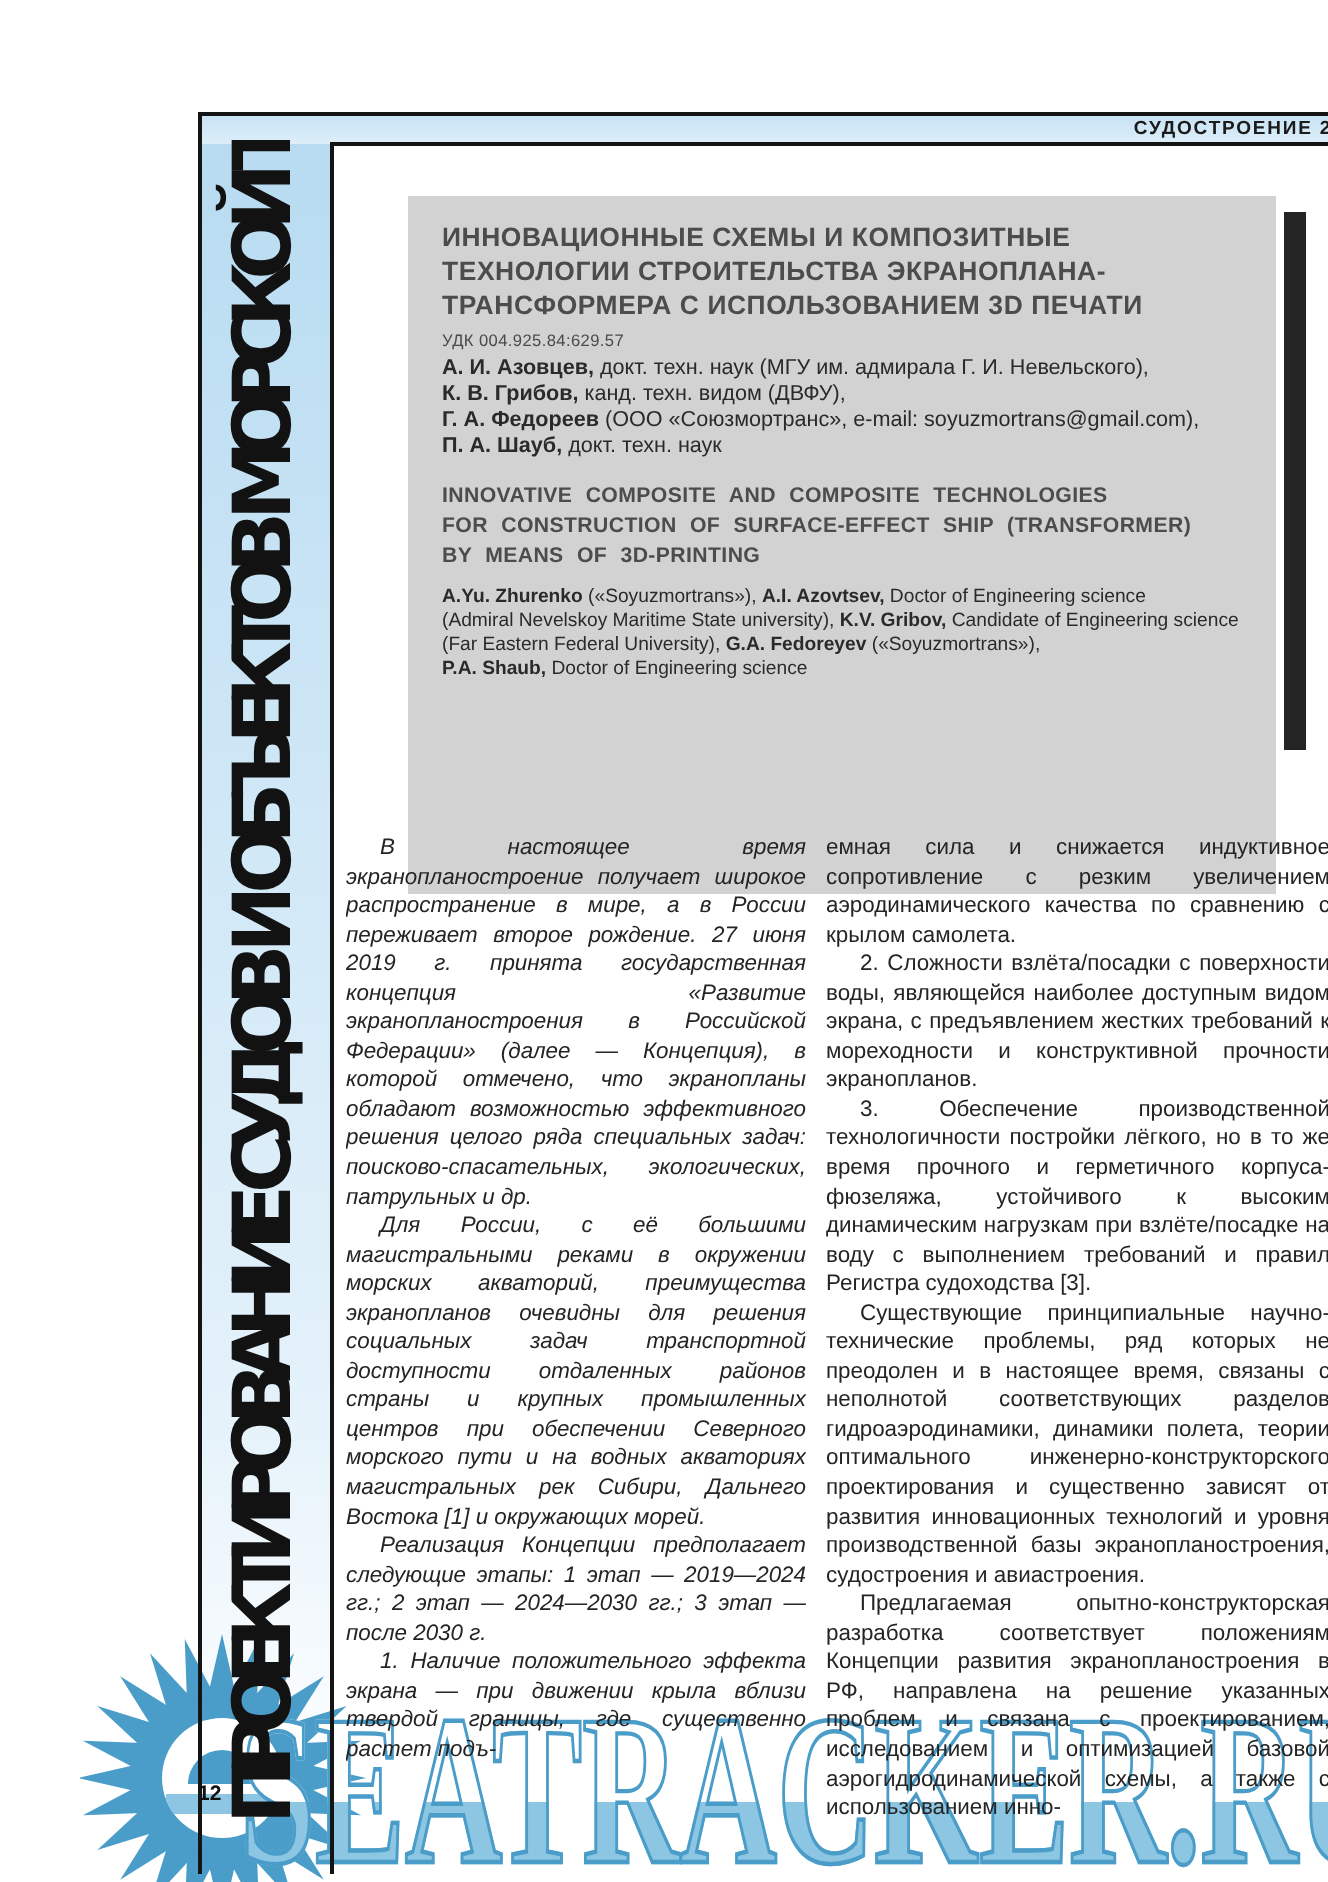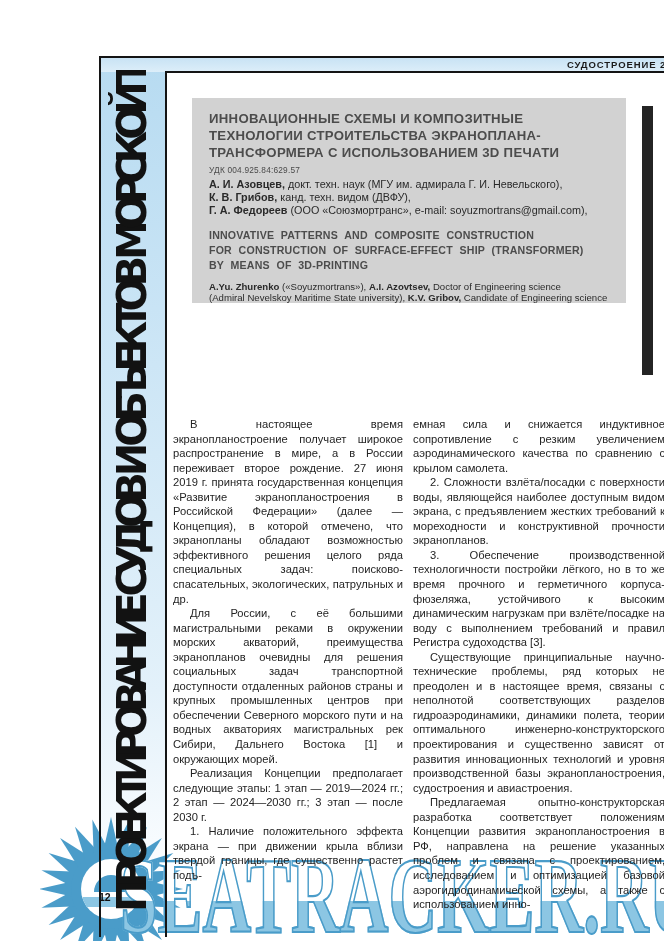--- a/index.html
+++ b/index.html
@@ -28,37 +28,37 @@
   
   .vtitle{
     position:absolute;left:60px;top:70px;width:65px;height:842px;z-index:3;
     writing-mode:vertical-rl;transform:rotate(180deg);
     font-family:"DejaVu Sans","Liberation Sans",sans-serif;
     font-weight:800;font-size:40px;letter-spacing:-9px;line-height:64px;
     color:#121212;overflow:hidden;white-space:nowrap;
   }
   
   .graybox{
-    position:absolute;left:152px;top:98px;width:434px;height:205px;z-index:4;
+    position:absolute;left:164px;top:98px;width:434px;height:349px;z-index:4;
     background:#d2d2d2;box-sizing:border-box;padding:13px 16px 0 17px;
   }
   .boxshadow{position:absolute;left:602px;top:106px;width:11px;height:269px;background:#242424;z-index:4;}
   .title-ru p{margin:0;text-indent:0;font-size:13.2px;line-height:16.8px;letter-spacing:.3px;color:#4c4c4c;font-weight:bold;}
   .udk{margin-top:4px;text-align:left;font-size:8.3px;color:#4a4a4a;letter-spacing:.2px;}
   .authors-ru{margin-top:3px;}
   .authors-ru .au-line{font-size:10.8px;line-height:12.9px;color:#2a2a2a;}
   .seg-b{font-weight:bold;}
   .title-en{margin-top:11px;}
   .title-en p{margin:0;text-indent:0;font-size:10.6px;line-height:14.8px;word-spacing:3.5px;letter-spacing:.2px;color:#4c4c4c;font-weight:bold;}
   .authors-en{margin-top:8px;}
   .authors-en .au-line{font-size:9.6px;line-height:11.9px;color:#2a2a2a;}
   
   .col{position:absolute;top:417px;z-index:4;text-align:justify;font-size:11.2px;line-height:14.55px;color:#242424;overflow:hidden;height:498px;}
   .col p{margin:0;text-indent:17px;}
-  .col-left{left:133px;width:230px;}
+  .col-left{left:133px;width:230px;font-style:italic;}
   .col-right{left:373px;width:252px;}
   .col-right p:first-child{text-indent:0;}
   
   .watermark{
     position:absolute;left:80px;top:843px;z-index:2;white-space:nowrap;
     font-family:"Liberation Serif",serif;font-weight:bold;font-size:107px;line-height:1;
     transform:scaleX(0.63);transform-origin:0 0;
     -webkit-text-stroke:2.2px #4a9cc9;
     background:linear-gradient(to bottom,#ffffff 0%,#ffffff 54%,#8cc6e3 54%,#8cc6e3 100%);
     -webkit-background-clip:text;background-clip:text;color:transparent;
@@ -131,29 +131,32 @@
     <div class="title-ru">
         <p>ИННОВАЦИОННЫЕ СХЕМЫ И КОМПОЗИТНЫЕ</p>
         <p>ТЕХНОЛОГИИ СТРОИТЕЛЬСТВА ЭКРАНОПЛАНА-</p>
         <p>ТРАНСФОРМЕРА С ИСПОЛЬЗОВАНИЕМ 3D ПЕЧАТИ</p>
       </div>
     <div class="udk">УДК 004.925.84:629.57</div>
     <div class="authors-ru">
       <div class="au-line"><span class="seg-b">А. И. Азовцев,</span><span> докт. техн. наук (МГУ им. адмирала Г. И. Невельского),</span></div>
       <div class="au-line"><span class="seg-b">К. В. Грибов,</span><span> канд. техн. видом (ДВФУ),</span></div>
       <div class="au-line"><span class="seg-b">Г. А. Федореев</span><span> (ООО «Союзмортранс», e-mail: soyuzmortrans@gmail.com),</span></div>
+      <div class="au-line"><span class="seg-b">П. А. Шауб,</span><span> докт. техн. наук</span></div>
     </div>
     <div class="title-en">
-        <p>INNOVATIVE PATTERNS AND COMPOSITE CONSTRUCTION</p>
+        <p>INNOVATIVE COMPOSITE AND COMPOSITE TECHNOLOGIES</p>
         <p>FOR CONSTRUCTION OF SURFACE-EFFECT SHIP (TRANSFORMER)</p>
         <p>BY MEANS OF 3D-PRINTING</p>
       </div>
     <div class="authors-en">
       <div class="au-line"><span class="seg-b">A.Yu. Zhurenko</span><span> («Soyuzmortrans»), </span><span class="seg-b">A.I. Azovtsev,</span><span> Doctor of Engineering science</span></div>
       <div class="au-line"><span>(Admiral Nevelskoy Maritime State university), </span><span class="seg-b">K.V. Gribov,</span><span> Candidate of Engineering science</span></div>
+      <div class="au-line"><span>(Far Eastern Federal University), </span><span class="seg-b">G.A. Fedoreyev</span><span> («Soyuzmortrans»),</span></div>
+      <div class="au-line"><span class="seg-b">P.A. Shaub,</span><span> Doctor of Engineering science</span></div>
     </div>
   </div>
 
   <div class="col col-left">
       <p>В настоящее время экранопланостроение получает широкое распространение в мире, а в России переживает второе рождение. 27 июня 2019 г. принята государственная концепция «Развитие экранопланостроения в Российской Федерации» (далее — Концепция), в которой отмечено, что экранопланы обладают возможностью эффективного решения целого ряда специальных задач: поисково-спасательных, экологических, патрульных и др.</p>
       <p>Для России, с её большими магистральными реками в окружении морских акваторий, преимущества экранопланов очевидны для решения социальных задач транспортной доступности отдаленных районов страны и крупных промышленных центров при обеспечении Северного морского пути и на водных акваториях магистральных рек Сибири, Дальнего Востока [1] и окружающих морей.</p>
       <p>Реализация Концепции предполагает следующие этапы: 1 этап — 2019—2024 гг.; 2 этап — 2024—2030 гг.; 3 этап — после 2030 г.</p>
       <p>1. Наличие положительного эффекта экрана — при движении крыла вблизи твердой границы, где существенно растет подъ-</p>
     </div>
   <div class="col col-right">

